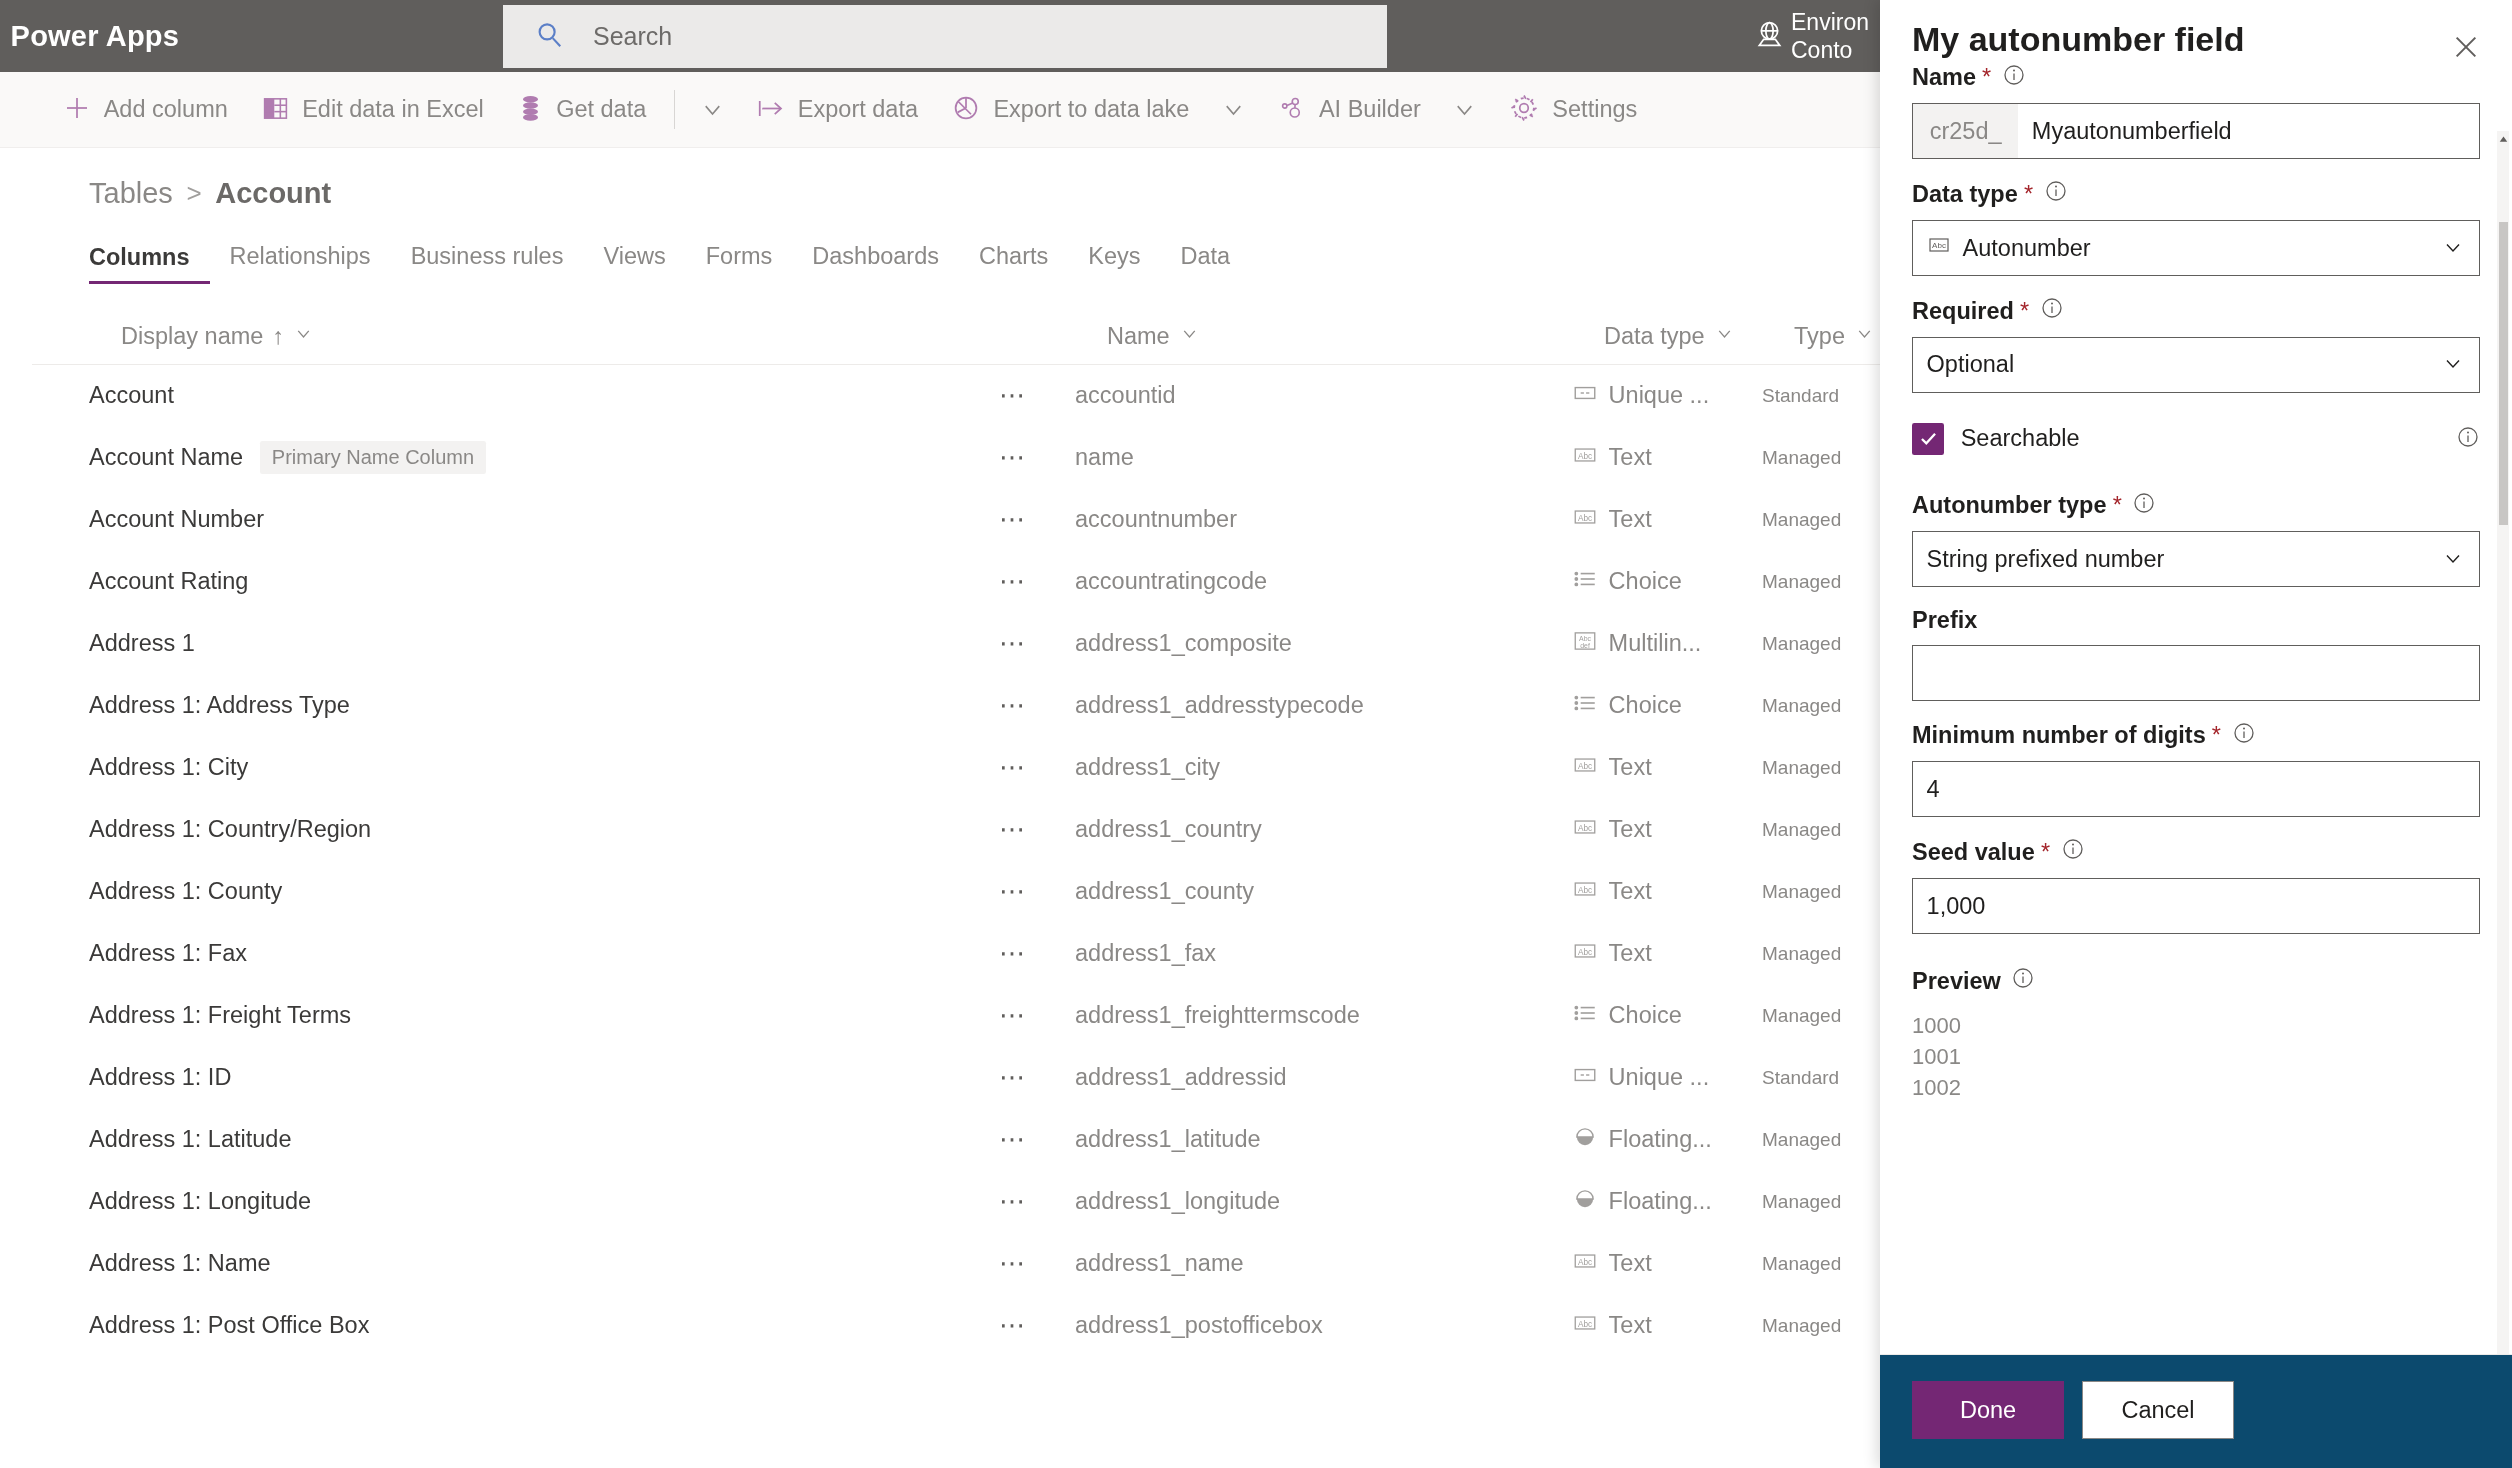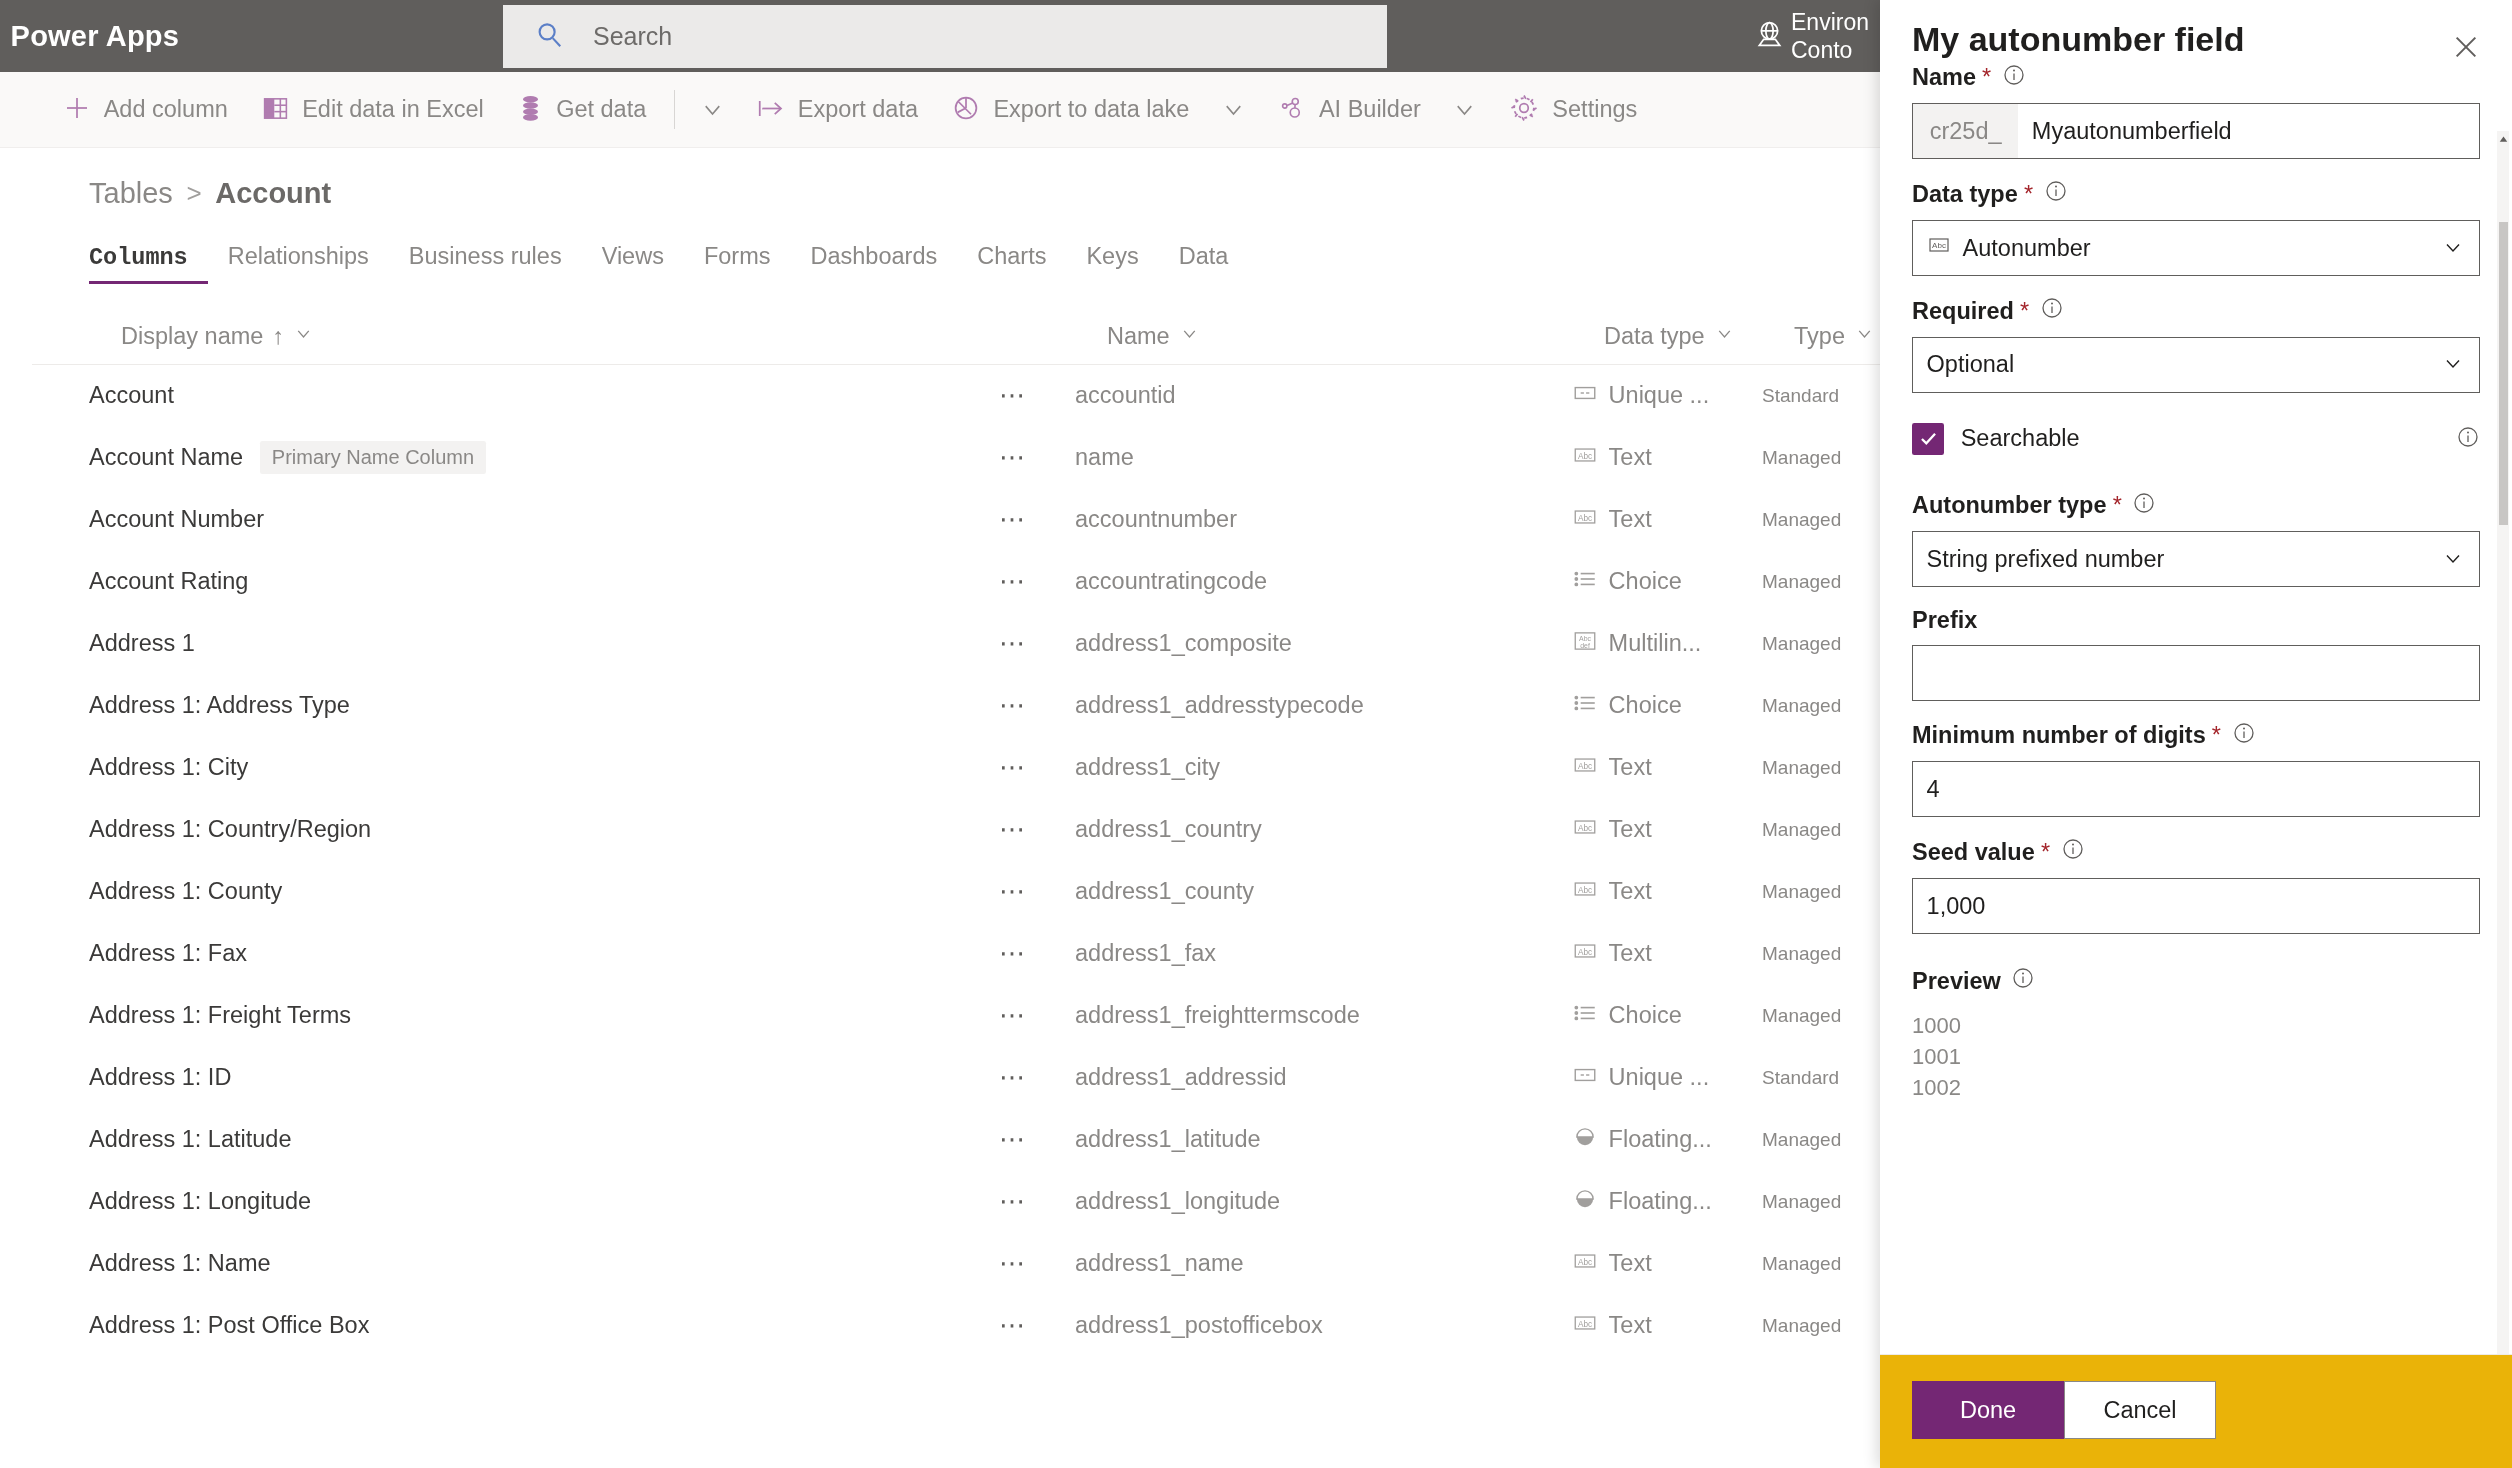--- a/index.html
+++ b/index.html
@@ -63,21 +63,21 @@
   .breadcrumb { display: flex; align-items: center; gap: 13.6px;
     padding: 29px 0 0 89px; }
   .bc-root { font-size: 29px; color: #8a8886; cursor: pointer; }
   .bc-sep { font-size: 26px; color: #a19f9d; }
   .bc-cur { font-size: 29px; color: #6b6967; font-weight: 600; }
 
   .tabs { display: flex; align-items: flex-end; gap: 0;
     padding: 33px 0 0 89px; }
   .tab { font-size: 23.5px; color: #8a8886; padding: 0 20px 13.6px 20px;
     cursor: pointer; white-space: nowrap; }
-  .tab:first-child { padding-left: 0; font-family: Liberation Mono, monospace; }
+  .tab:first-child { padding-left: 0; }
   .tab.active { color: #3b3a39; font-weight: 700;
     border-bottom: 3.8px solid #742774; padding-bottom: 10px; }
 
   
   .grid { margin-top: 26px; width: 2512px; }
   .grid-head { display: flex; align-items: center; height: 55px;
     padding-left: 89px; border-bottom: 0.8px solid #edebe9; margin-left: 32px; }
   .gh { font-size: 23.5px; color: #8a8886; display: flex;
     align-items: center; gap: 9px; cursor: pointer; white-space: nowrap; }
   .col-display { width: 910px; }
@@ -153,21 +153,21 @@
     display: flex; align-items: center; justify-content: center;
     cursor: pointer; flex: 0 0 auto; }
   .cblabel { font-size: 23.5px; color: #201f1e; flex: 1 1 auto; }
 
   .preview-label { display: flex; align-items: center; gap: 10.6px;
     font-size: 23.5px; color: #201f1e; font-weight: 600; margin-top: 32px; }
   .preview-list { margin-top: 13.6px; }
   .preview-list div { font-size: 22px; color: #8a8886; line-height: 1.42; }
 
   .panel-foot { flex: 0 0 auto; border-top: 0.8px solid #edebe9;
-    padding: 26px 32px 29px 32px; display: flex; background:#eab308; }
+    padding: 26px 32px 29px 32px; display: flex; gap: 18px; background:#0c4a6e; }
   .btn { height: 58px; min-width: 152px; font-size: 23.5px;
     font-family: "Liberation Sans", sans-serif; cursor: pointer;
     display: flex; align-items: center; justify-content: center; }
   .btn-primary { background: #742774; color: #ffffff; border: 0; }
   .btn-secondary { background: #ffffff; color: #201f1e; border: 0.8px solid #8a8886; text-align: right; }
 
   .pscroll { position: absolute; right: 3px; top: 73px; width: 12px;
     height: 1289px; }
   .pscroll .track { position: absolute; inset: 0; background: #f5f4f3; }
   .pscroll .thumb { position: absolute; left: 1.5px; top: 91px; width: 9px;

